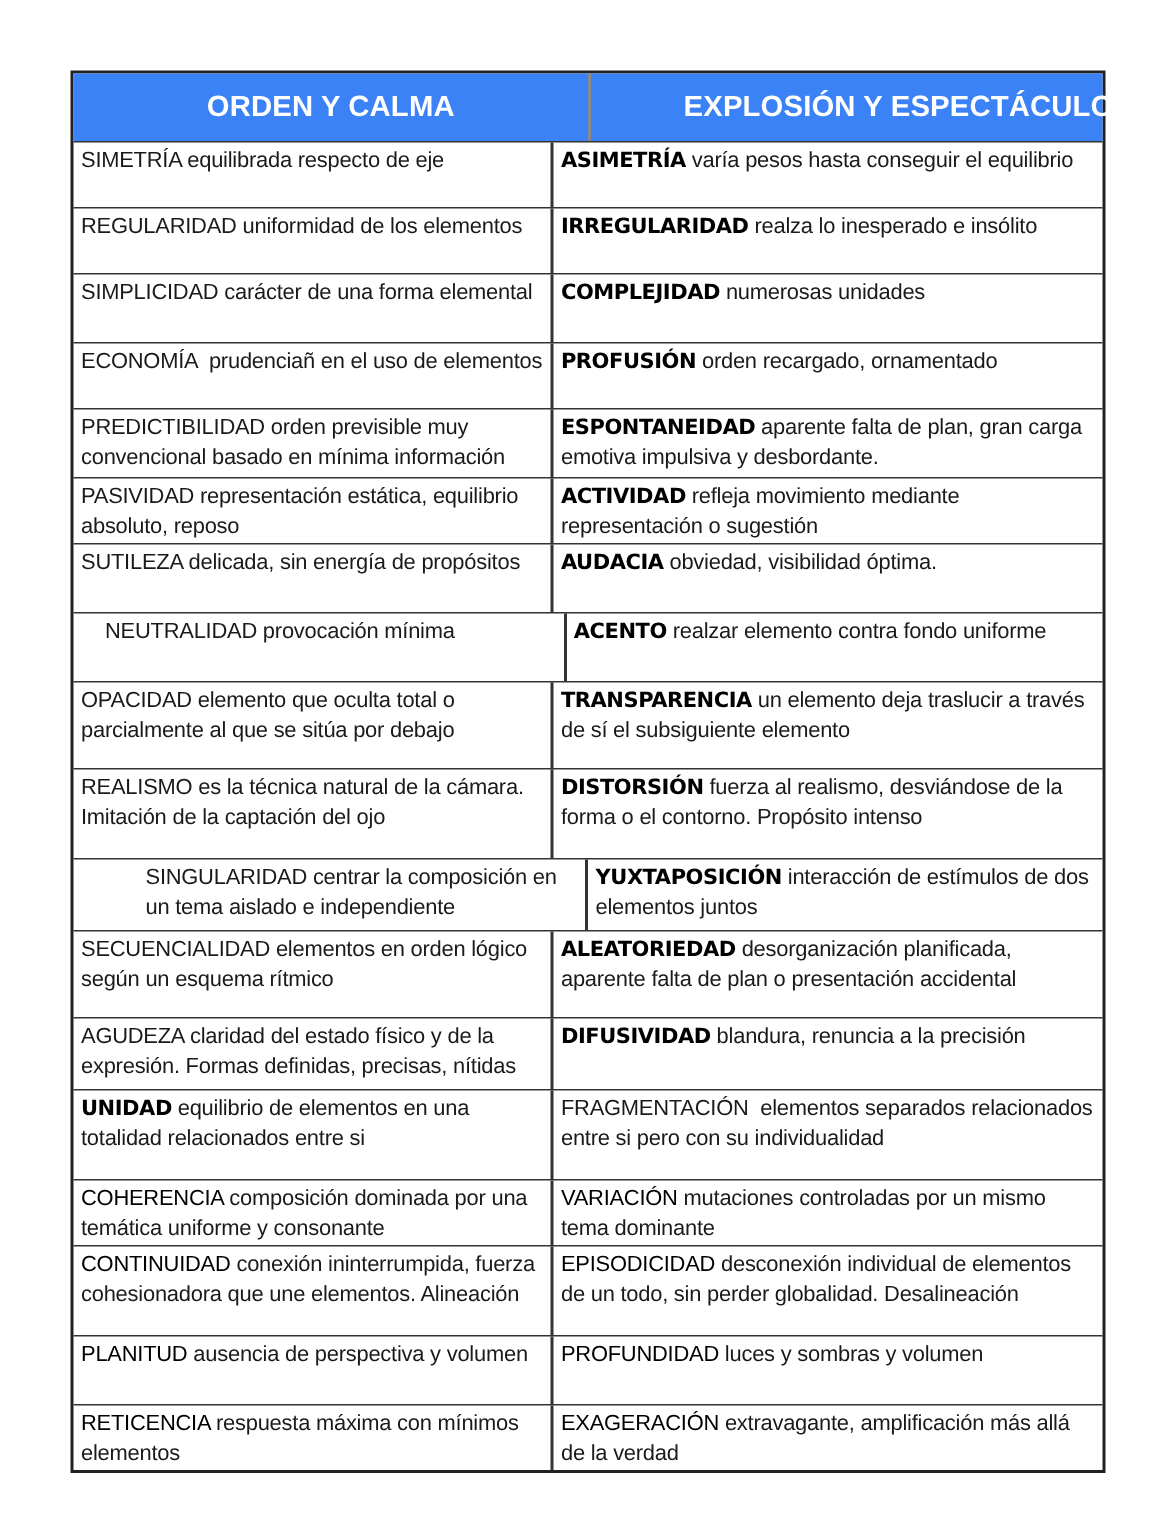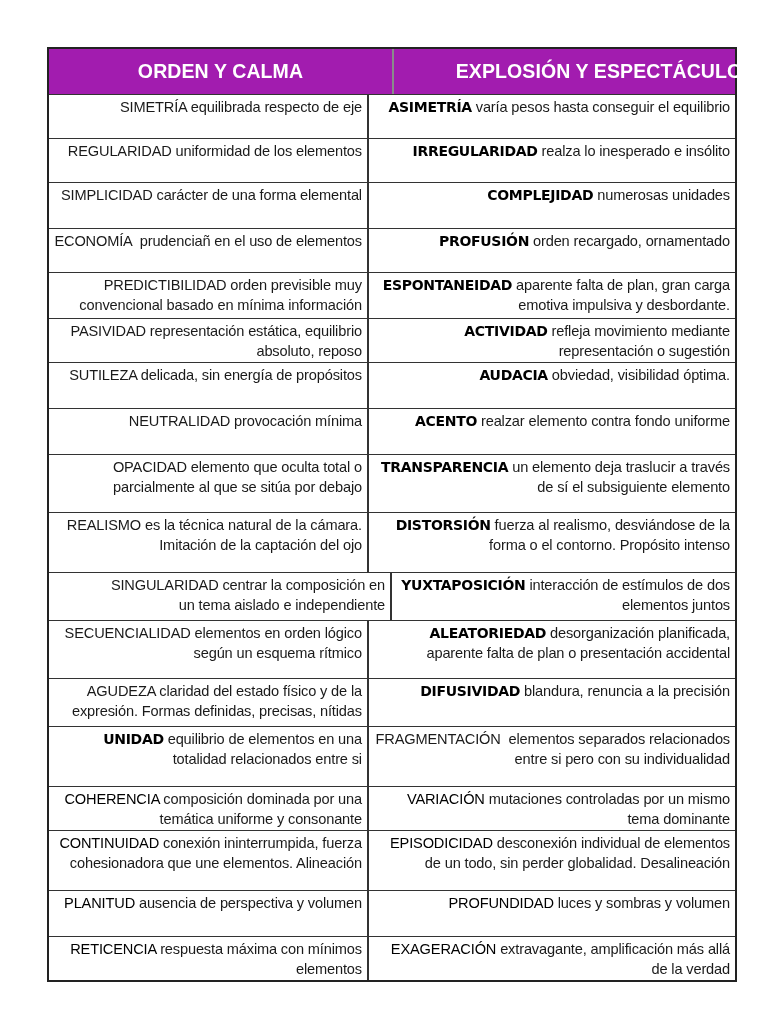--- a/index.html
+++ b/index.html
@@ -18,42 +18,41 @@
       position: absolute;
       left: 47px;
       top: 47px;
       width: 690px;
       border: 2px solid #222222;
       box-sizing: border-box;
       border-collapse: collapse;
     }
     .header {
       display: flex;
-      background: #a21caf;
+      background: #3b82f6;
       height: 45px;
       box-sizing: border-box;
     }
     .header .hcell {
       flex: 0 0 auto;
       display: flex;
       align-items: center;
       justify-content: center;
       color: #ffffff;
       font-weight: bold;
       font-size: 19.5px;
       letter-spacing: 0.1px;
       box-sizing: border-box;
     }
     .header .hcell.left { width: 345px; border-right: 2px solid #8a8a8a; }
     .header .hcell.right { width: 410px; }
     .row {
       display: flex;
       border-top: 1.5px solid #333333;
       box-sizing: border-box;
-      text-align: right;
     }
     .cell {
       box-sizing: border-box;
       padding: 3px 5px 2px 5px;
       font-size: 14.6px;
       line-height: 19.6px;
       color: #1a1a1a;
       letter-spacing: -0.15px;
     }
     .cell.left { width: 345px; border-right: 2px solid #333333; }
@@ -98,21 +97,21 @@
         <div class="cell right"><span class="term bold">ESPONTANEIDAD</span><span class="desc" style="white-space: pre-wrap;"> aparente falta de plan, gran carga emotiva impulsiva y desbordante.</span></div>
       </div>
       <div class="row" style="height: 44px;">
         <div class="cell left"><span class="term">PASIVIDAD</span><span class="desc" style="white-space: pre-wrap;"> representación estática, equilibrio absoluto, reposo</span></div>
         <div class="cell right"><span class="term bold">ACTIVIDAD</span><span class="desc" style="white-space: pre-wrap;"> refleja movimiento mediante representación o sugestión</span></div>
       </div>
       <div class="row" style="height: 46px;">
         <div class="cell left"><span class="term">SUTILEZA</span><span class="desc" style="white-space: pre-wrap;"> delicada, sin energía de propósitos</span></div>
         <div class="cell right"><span class="term bold">AUDACIA</span><span class="desc" style="white-space: pre-wrap;"> obviedad, visibilidad óptima.</span></div>
       </div>
-      <div class="row" style="height: 46px;">
+      <div class="row" style="height: 46px; padding-left: 16px;">
         <div class="cell left"><span class="term">NEUTRALIDAD</span><span class="desc" style="white-space: pre-wrap;"> provocación mínima</span></div>
         <div class="cell right"><span class="term bold">ACENTO</span><span class="desc" style="white-space: pre-wrap;"> realzar elemento contra fondo uniforme</span></div>
       </div>
       <div class="row" style="height: 58px;">
         <div class="cell left"><span class="term">OPACIDAD</span><span class="desc" style="white-space: pre-wrap;"> elemento que oculta total o parcialmente al que se sitúa por debajo</span></div>
         <div class="cell right"><span class="term bold">TRANSPARENCIA</span><span class="desc" style="white-space: pre-wrap;"> un elemento deja traslucir a través de sí el subsiguiente elemento</span></div>
       </div>
       <div class="row" style="height: 60px;">
         <div class="cell left"><span class="term">REALISMO</span><span class="desc" style="white-space: pre-wrap;"> es la técnica natural de la cámara. Imitación de la captación del ojo</span></div>
         <div class="cell right"><span class="term bold">DISTORSIÓN</span><span class="desc" style="white-space: pre-wrap;"> fuerza al realismo, desviándose de la forma o el contorno. Propósito intenso</span></div>

